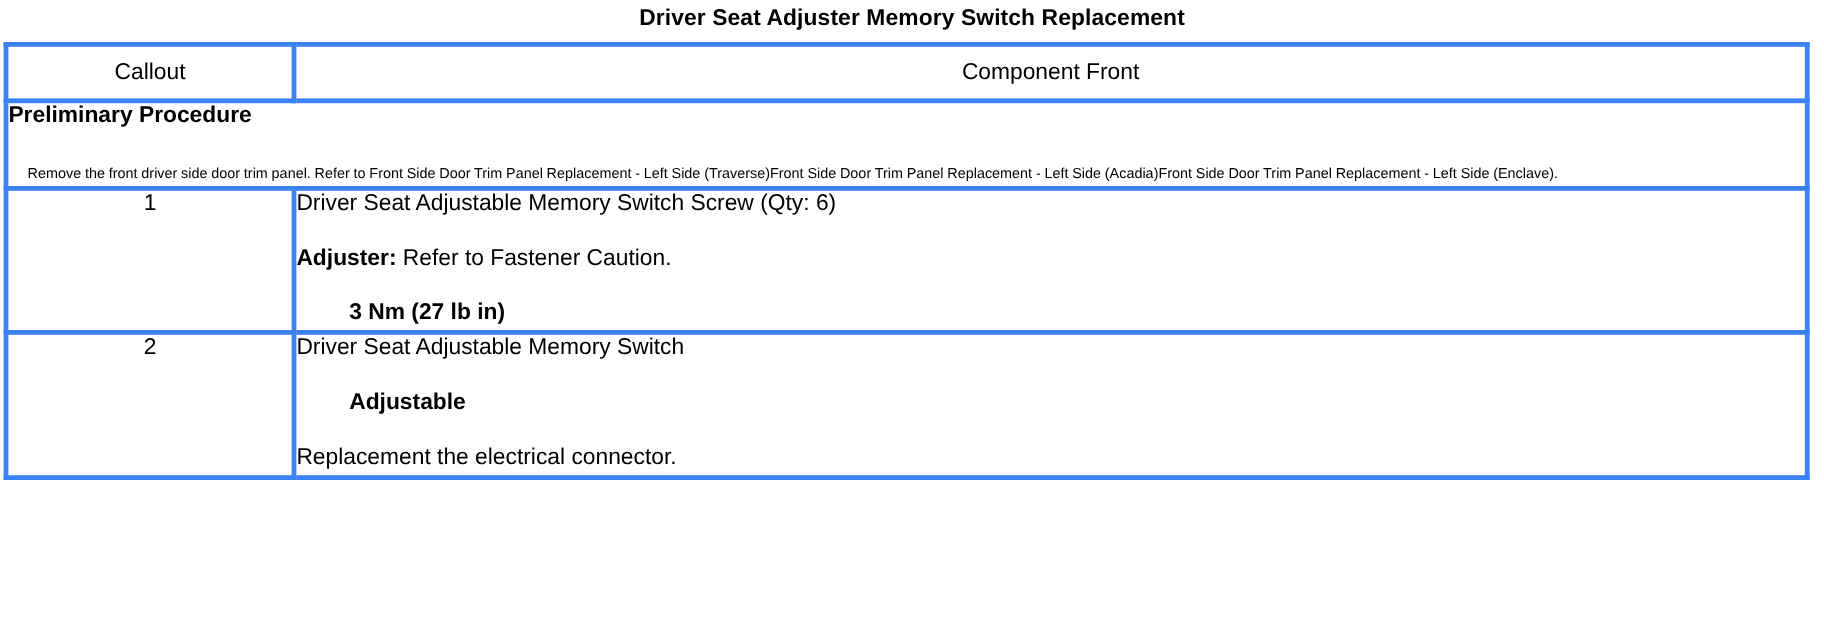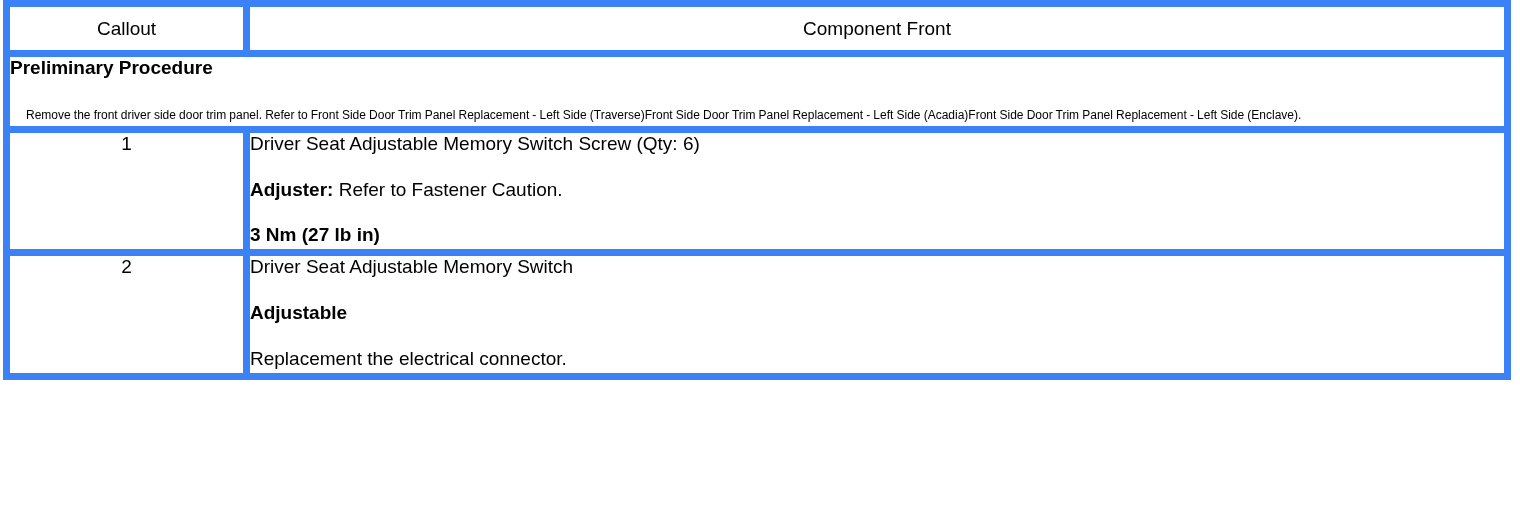--- a/index.html
+++ b/index.html
@@ -31,21 +31,21 @@
   }
   table.proc-table {
     border-collapse: collapse;
     table-layout: fixed;
     width: 1503px;
     margin-left: 3px;
     border: 3px solid #000000;
   }
   table.proc-table td,
   table.proc-table th {
-    border: 7px solid #3b82f6;
+    border: 4px solid #3b82f6;
     vertical-align: top;
     padding: 0;
     font-weight: normal;
   }
   col.col-callout { width: 240px; }
   col.col-component { width: 1261px; }
 
   
   .th-cell {
     text-align: center;
@@ -90,30 +90,32 @@
   .comp-line {
     font-size: 19px;
     line-height: 1.2;
     margin-bottom: 23px;
   }
   .comp-line:last-child {
     margin-bottom: 2px;
   }
   .comp-line.bold {
     font-weight: bold;
+    margin-left: 44px;
   }
   .comp-line .lead-bold {
     font-weight: bold;
   }
 </style>
 </head>
 <body>
 
 <div class="page">
 
+  <div class="doc-title">Driver Seat Adjuster Memory Switch Replacement</div>
 
   <table class="proc-table">
     <colgroup>
       <col class="col-callout">
       <col class="col-component">
     </colgroup>
     <thead>
       <tr>
         <th class="th-cell">Callout</th>
         <th class="th-cell">Component Front</th>

